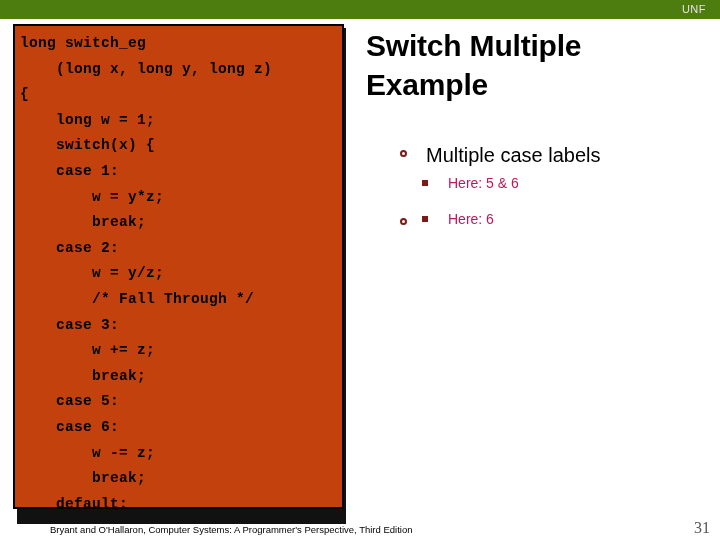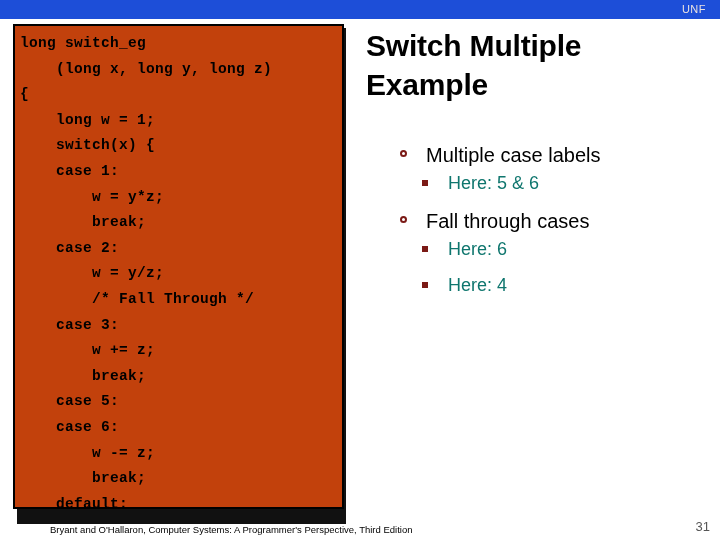--- a/index.html
+++ b/index.html
@@ -15,21 +15,21 @@
     font-family: "Liberation Sans", sans-serif;
   }
 
   
   #top-banner {
     position: absolute;
     left: 0;
     top: 0;
     width: 720px;
     height: 19px;
-    background: #1d4ed8;
+    background: #4d7c0f;
     text-align: center;
   }
   #banner-brand {
     position: absolute;
     right: 14px;
     top: 1px;
     font-family: "Liberation Sans", sans-serif;
     font-size: 11px;
     letter-spacing: 0.5px;
     color: #e8e0e0;
@@ -107,23 +107,23 @@
     height: 7px;
     border: 2px solid #7b1a16;
     border-radius: 50%;
     box-sizing: border-box;
   }
 
   .b2 {
     position: relative;
     padding-left: 56px;
     font-family: "Liberation Sans", sans-serif;
-    font-size: 18px;
+    font-size: 14px;
     line-height: 22px;
-    color: #0f766e;
+    color: #be185d;
     margin-top: 2px;
   }
   .b2 .mk {
     position: absolute;
     left: 30px;
     top: 8px;
     width: 6px;
     height: 6px;
     background: #7b1a16;
   }
@@ -137,22 +137,22 @@
     font-family: "Liberation Sans", sans-serif;
     font-size: 9.5px;
     color: #000000;
     white-space: nowrap;
     padding-left: 48px;
   }
   #footer-pagenum {
     position: absolute;
     right: 10px;
     top: 519px;
-    font-family: Liberation Sans, sans-serif;
-    font-size: 13px;
+    font-family: Liberation Serif, serif;
+    font-size: 16px;
     color: #555555;
   }
 </style>
 </head>
 <body>
 
 <div id="top-banner">
   <div id="banner-brand">UNF</div>
 </div>
 
@@ -197,33 +197,28 @@
       <span class="mk"></span>
       <span>Here: 5 &amp; 6</span>
     </div>
   </div>
 
   <div class="gap"></div>
 
   <div class="blk">
     <div class="b1">
       <span class="mk"></span>
-      <span>Fall through cases</span>
     </div>
     <div class="b2">
       <span class="mk"></span>
       <span>Here: 6</span>
     </div>
   </div>
 
   <div class="gap"></div>
 
   <div class="blk">
-    <div class="b2">
-      <span class="mk"></span>
-      <span>Here: 4</span>
-    </div>
   </div>
 
 </div>
 
 <div id="footer-citation">Bryant and O'Hallaron, Computer Systems: A Programmer's Perspective, Third Edition</div>
 <div id="footer-pagenum">31</div>
 
 </body></html>

